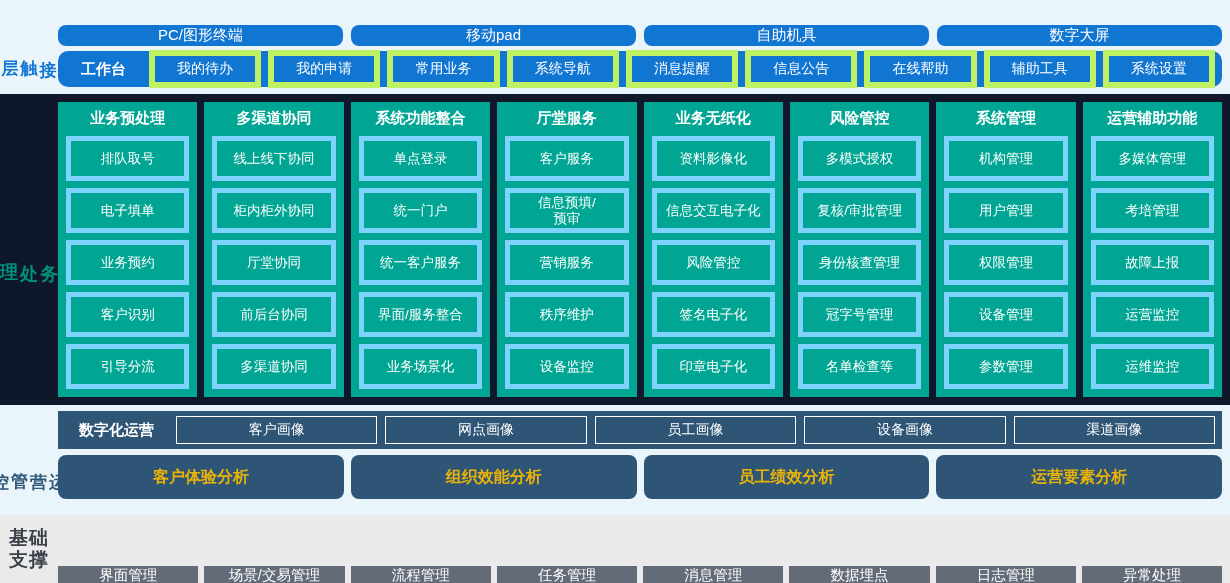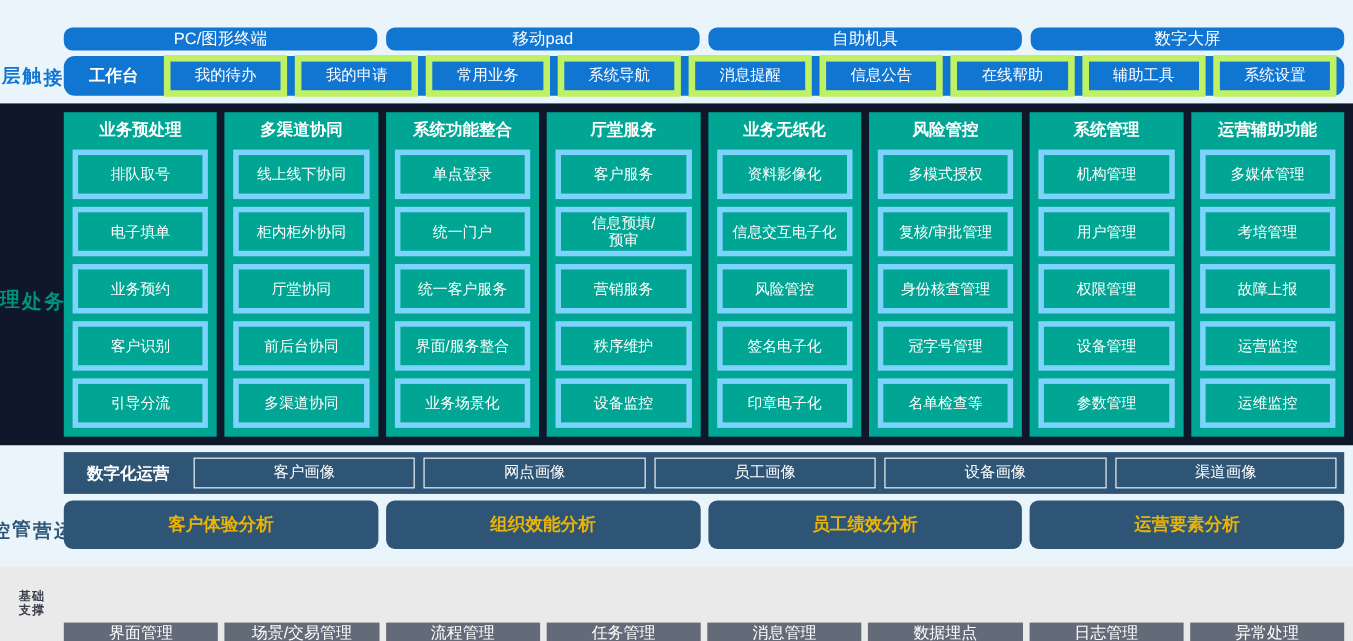--- a/index.html
+++ b/index.html
@@ -212,21 +212,21 @@
     height: 68px;
     padding: 7px 8px 7px 0;
   }
   .layer-base .layer-label {
     align-items: center;
   }
   .layer-base .layer-label-text {
     color: #3a3f4a;
     writing-mode: horizontal-tb;
     text-orientation: mixed;
-    font-size: 11px;
+    font-size: 19px;
     line-height: 1.15;
     text-align: right;
   }
   .base-row {
     display: flex;
     gap: 6px;
     height: 100%;
     margin-top: 44px;
   }
   .base-card {

